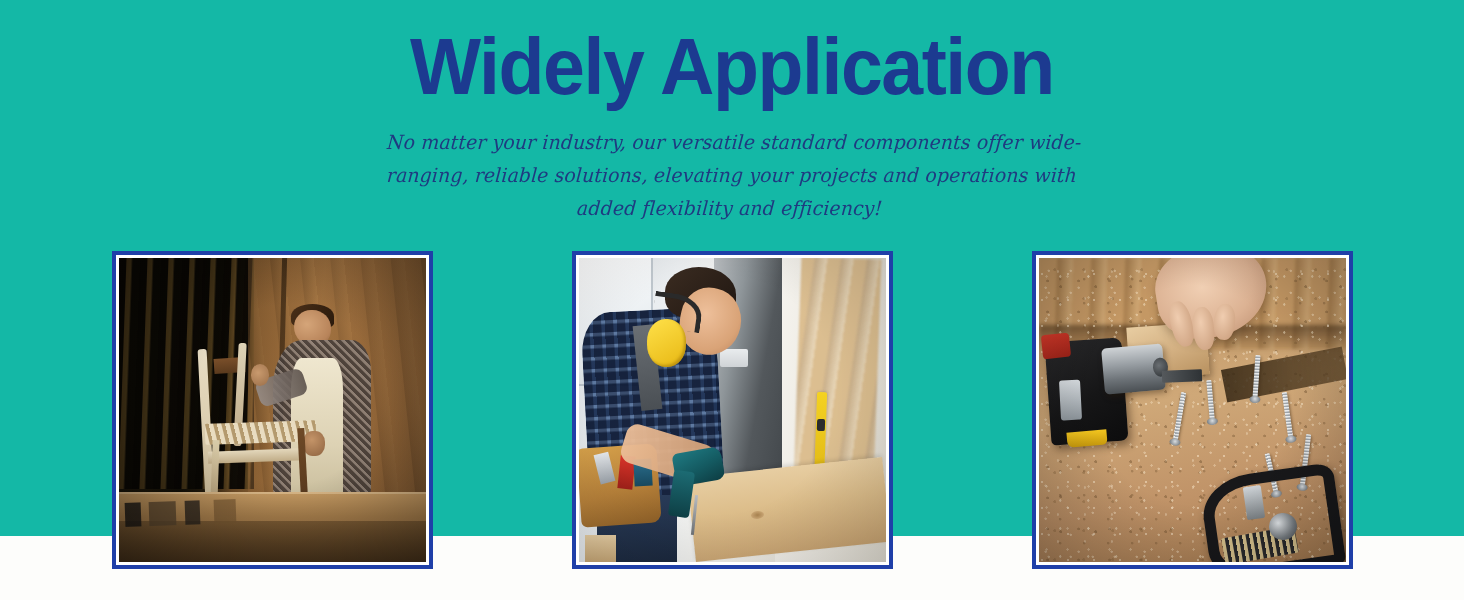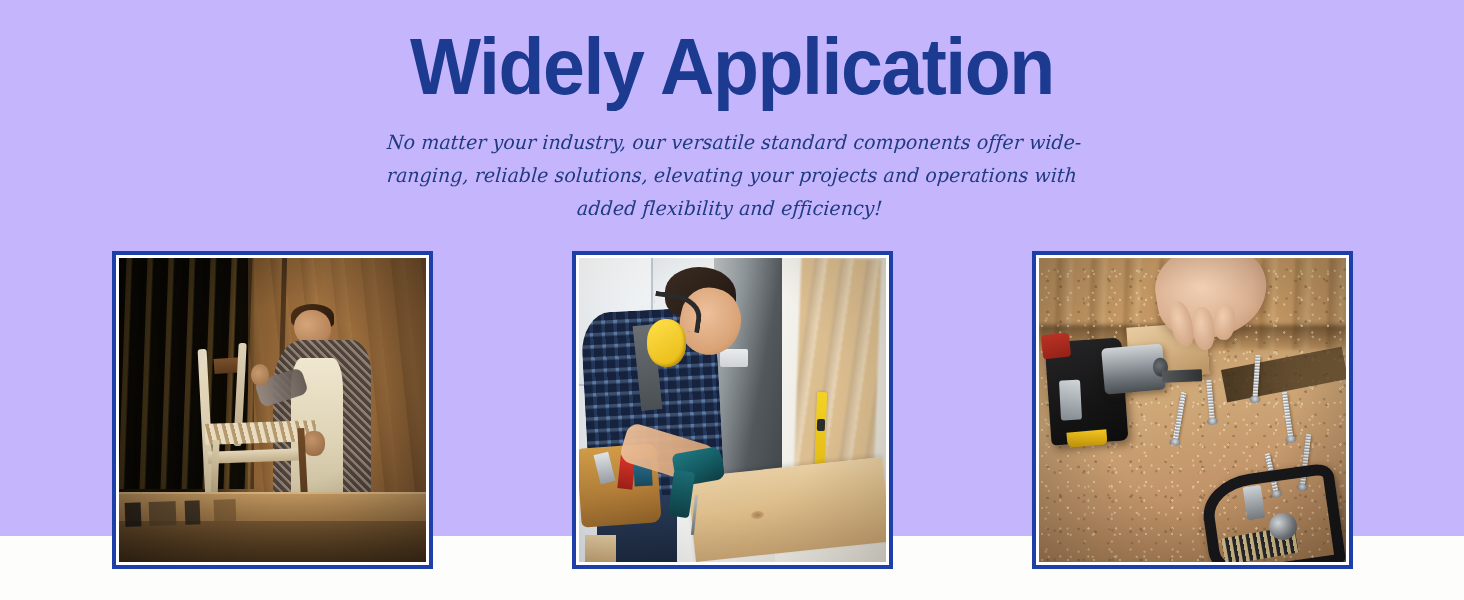--- a/index.html
+++ b/index.html
@@ -16,21 +16,21 @@
     overflow: hidden;
     background: #fdfdfb;
     font-family: "Liberation Sans", sans-serif;
     position: relative;
   }
 
   .page {
     width: 1464px;
     height: 536px;
     position: relative;
-    background: #c4b5fd;
+    background: #14b8a6;
   }
 
   
   .heading-block {
     width: 100%;
     padding-top: 26px;
     text-align: center;
   }
 
   .page-title {

